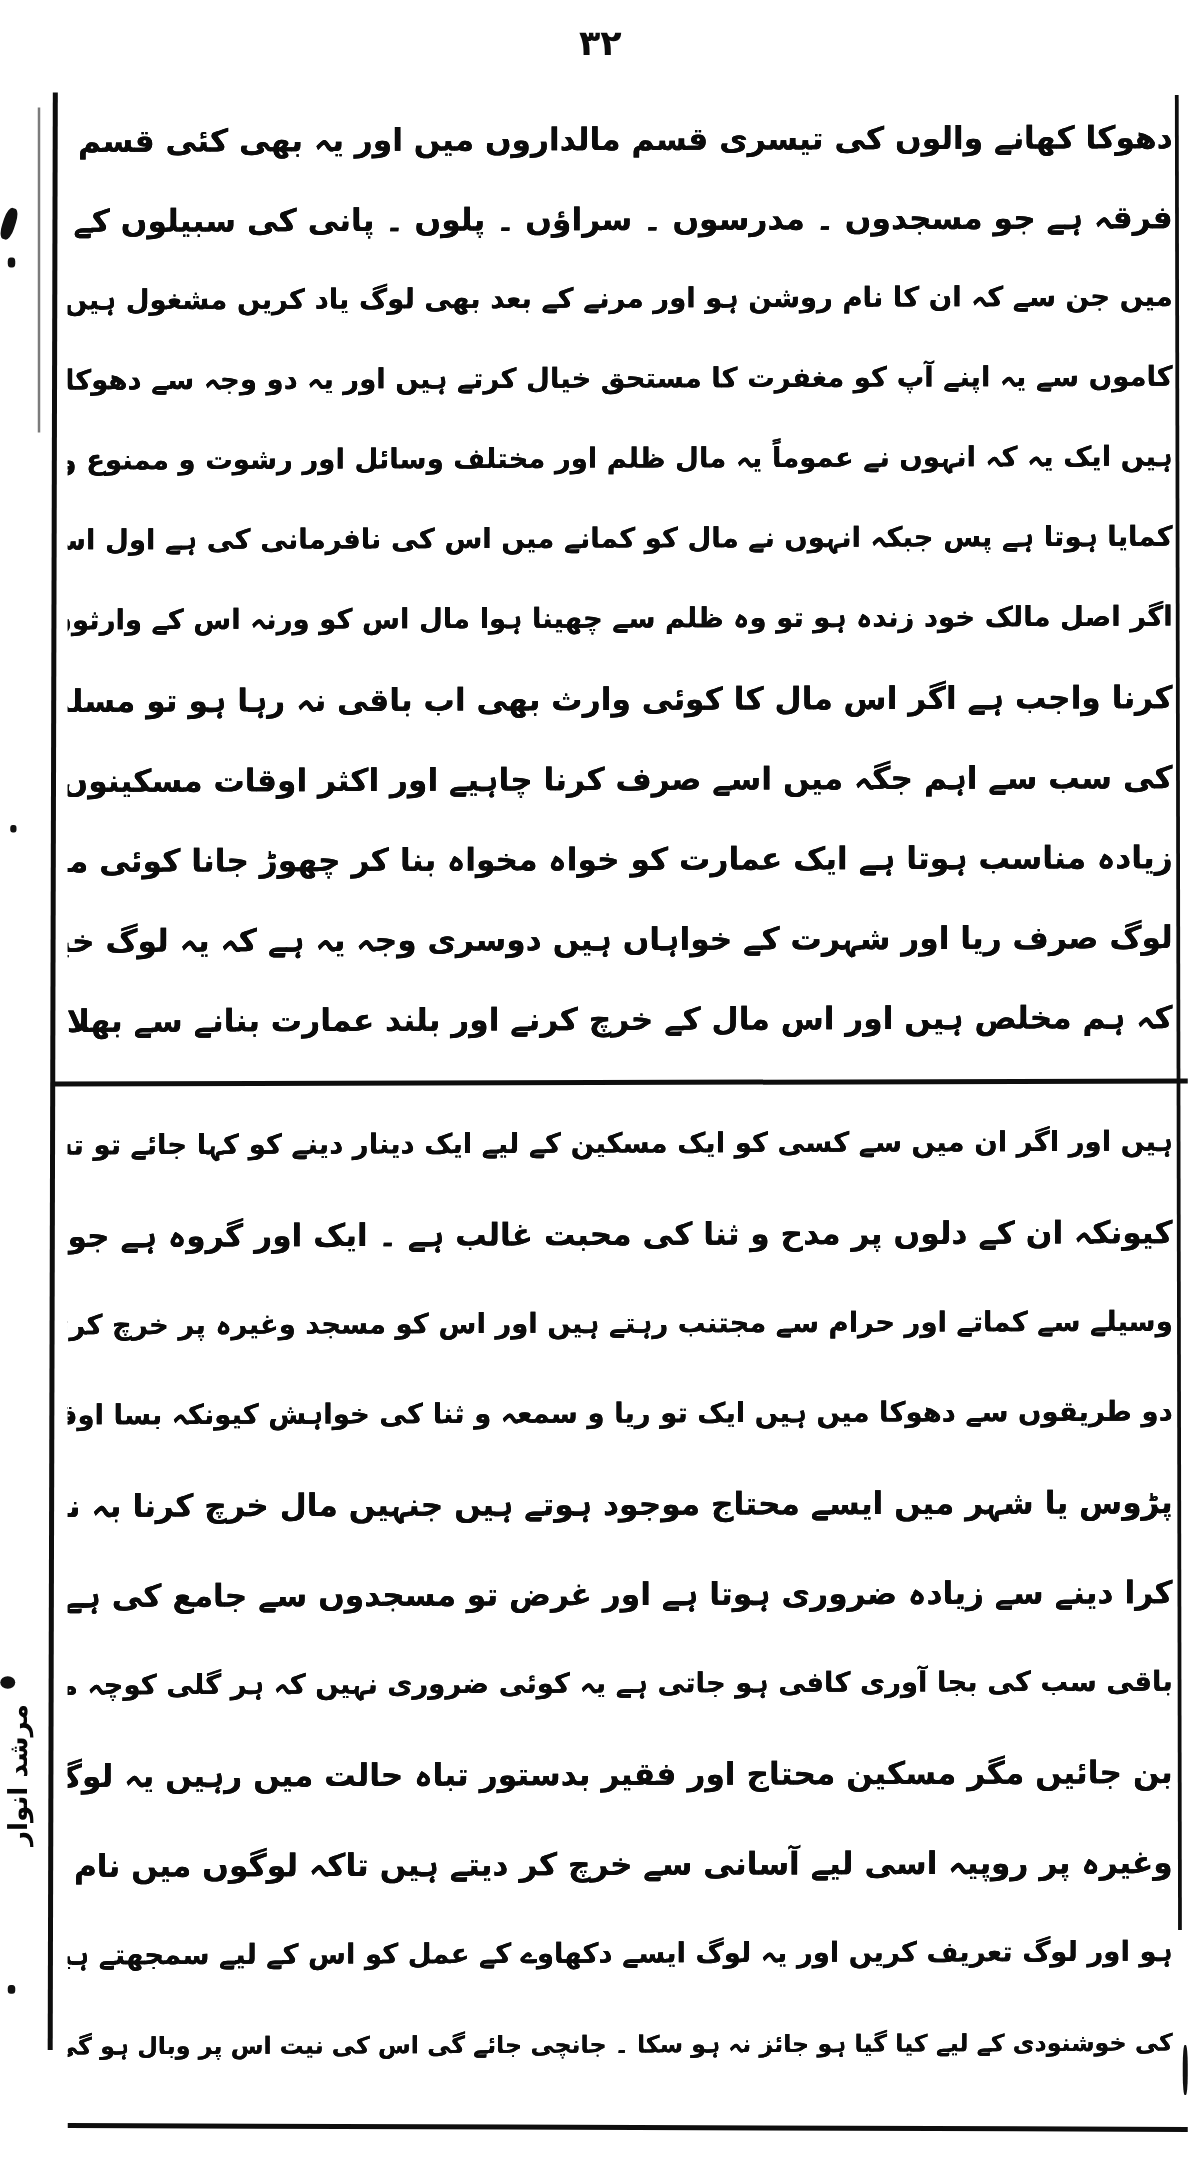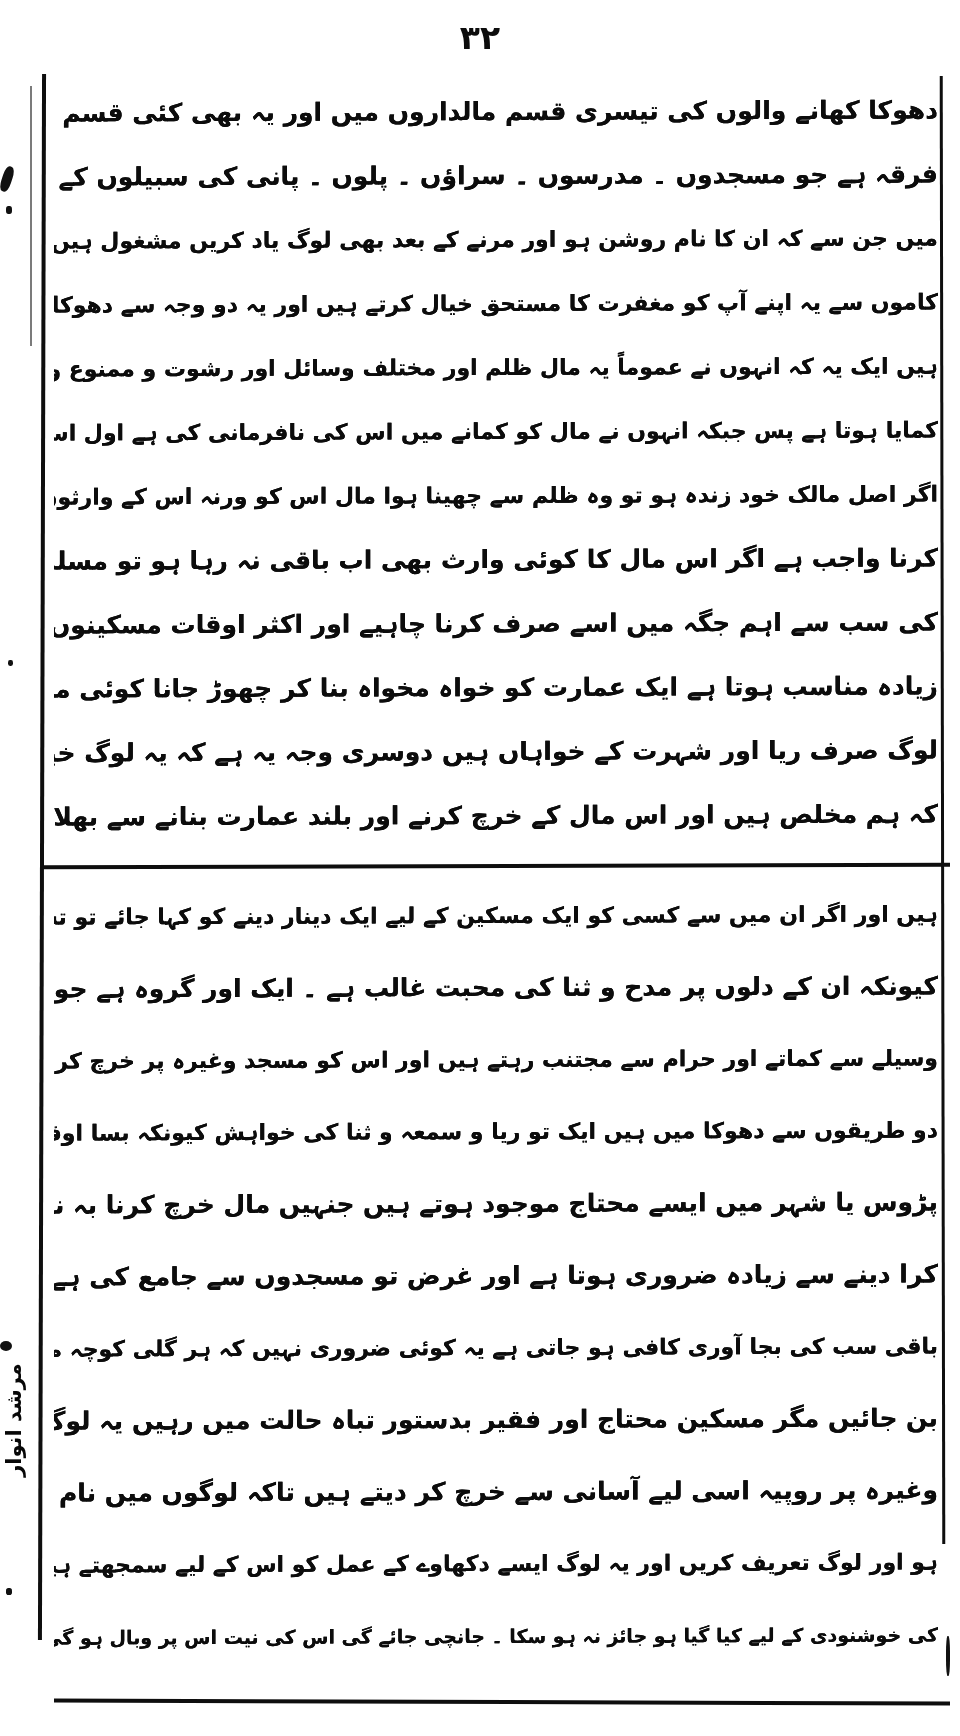--- a/index.html
+++ b/index.html
@@ -15,21 +15,21 @@
   
   .rule{position:absolute;background:#0e0e0e;}
   .rule-left   {left:40px;  top:74px;  width:4px;  height:1566px; transform:rotate(.15deg);}
   .rule-left2  {left:30px;  top:86px;  width:2px;  height:260px;  opacity:.55;}
   .rule-right  {left:941px; top:76px;  width:3px;  height:1468px; transform:rotate(-.1deg);}
   .rule-divider{left:42px;  top:864px; width:908px;height:4px;    transform:rotate(-.15deg);}
   .rule-bottom {left:54px;  top:1700px;width:896px;height:4px;    transform:rotate(.2deg);}
   
   .page-number{
     position:absolute;top:18px;left:0;right:0;
-    text-align:center;font-size:33px;font-weight:700;
+    text-align:center;font-size:28px;font-weight:700;
     letter-spacing:4px;
   }
   
   .text-block{position:absolute;left:54px;right:22px;direction:rtl;}
   .block-top{top:80px;}
   .block-bottom{top:880px;}
   .line{
     direction:rtl;
     font-weight:700;
     font-size:25px;

